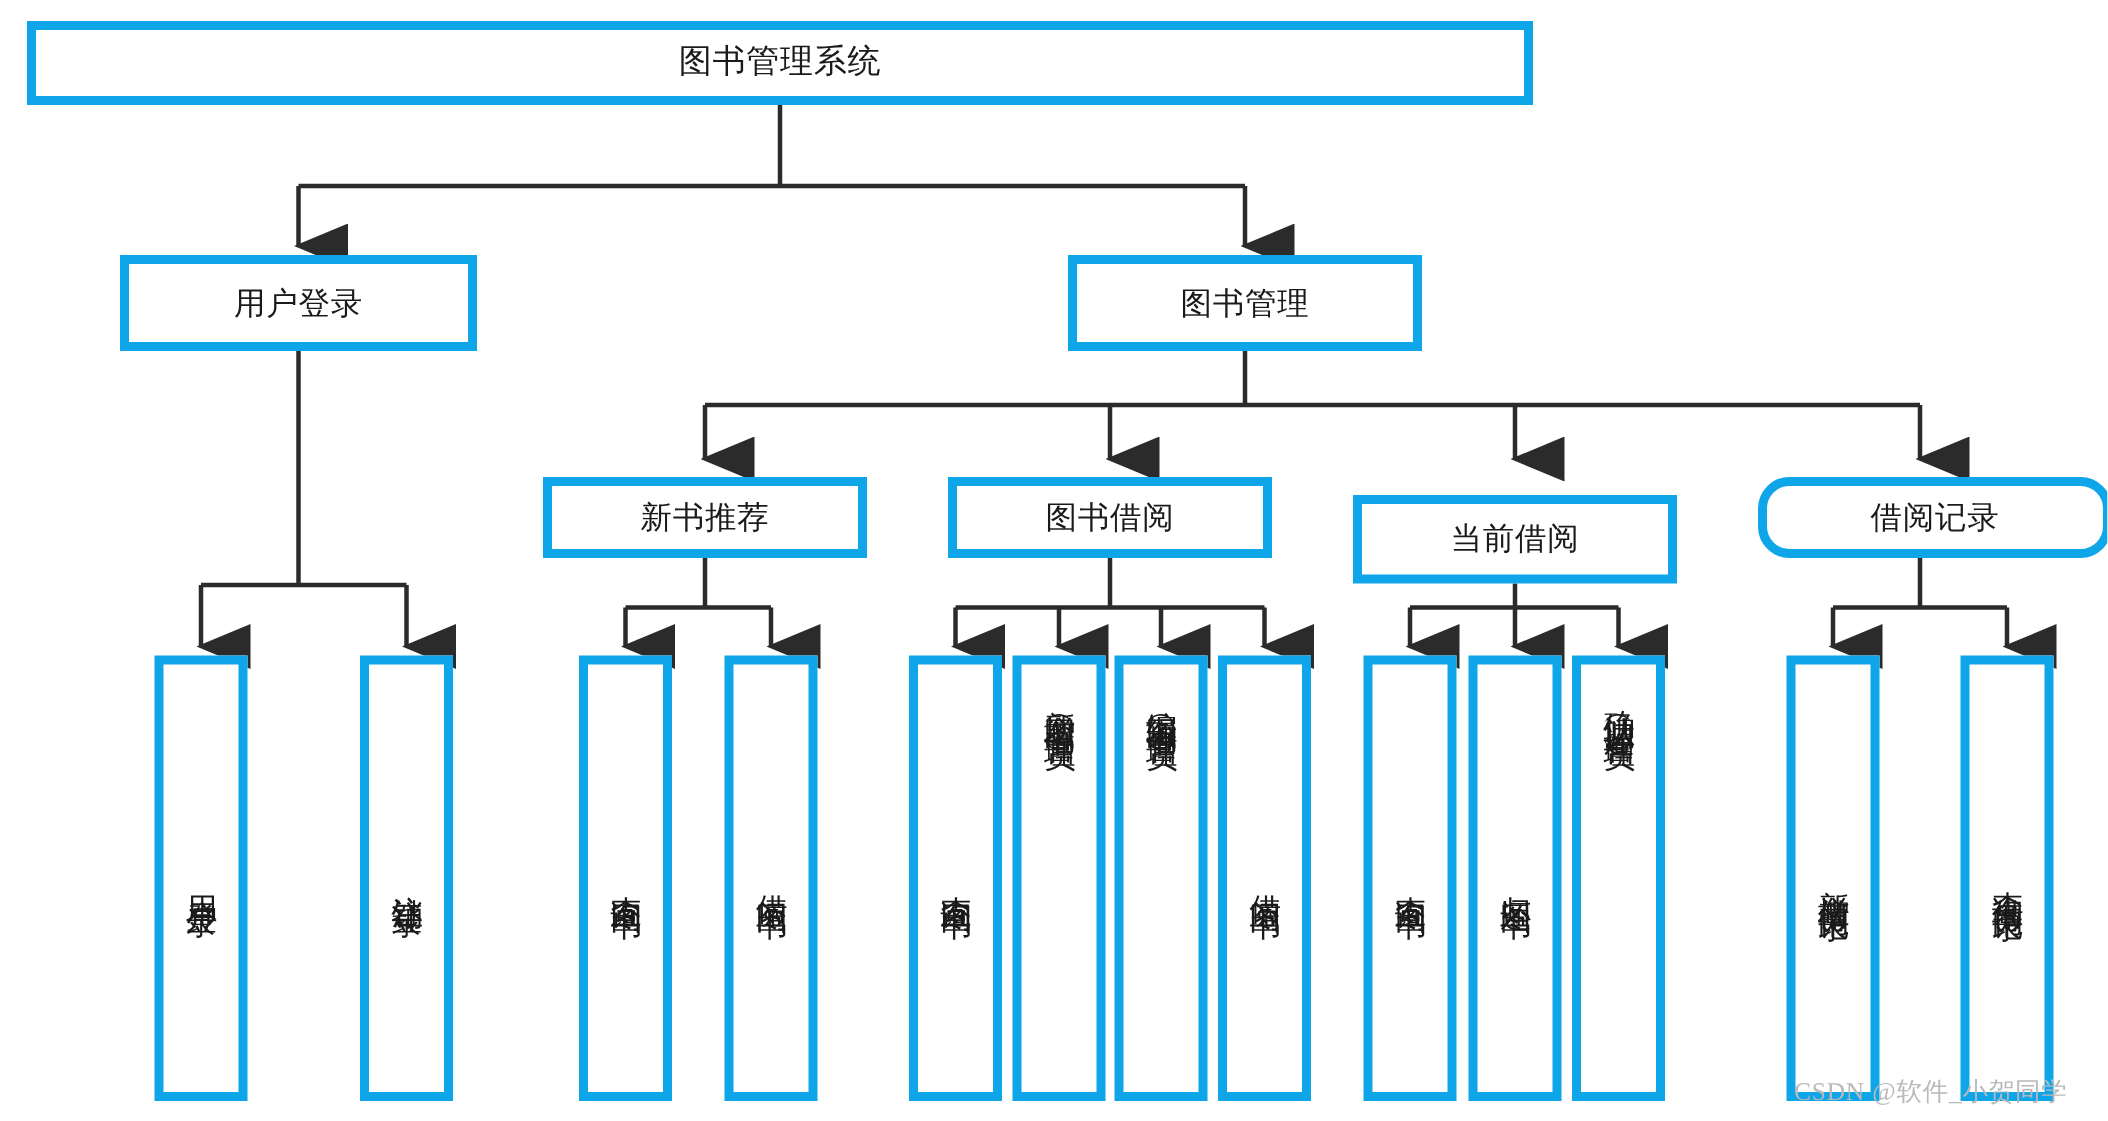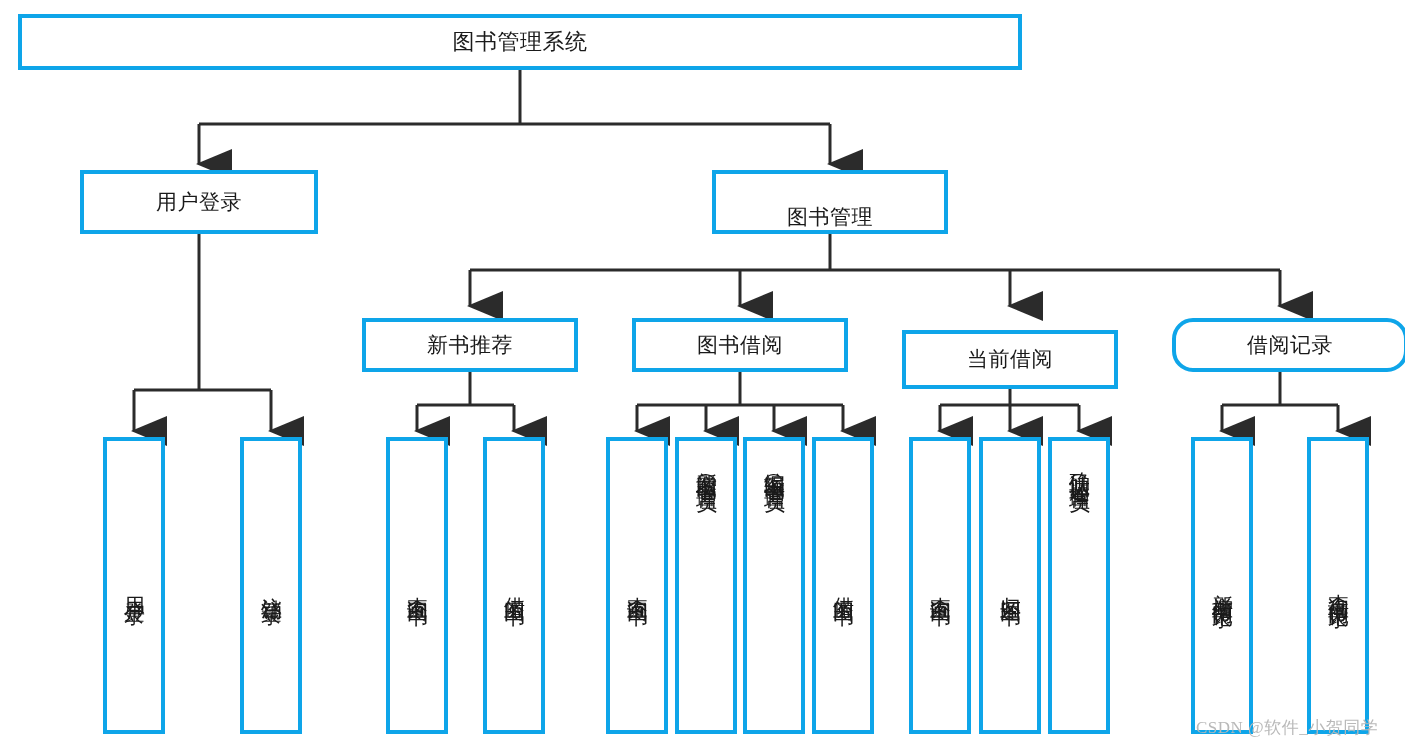--- a/index.html
+++ b/index.html
@@ -22,21 +22,21 @@
     left: 0;
     top: 0;
     width: 1405px;
     height: 747px;
     pointer-events: none;
   }
   .node {
     position: absolute;
     box-sizing: border-box;
     background: #ffffff;
-    border: 4px solid #0ea5e9;
+    border: 6px solid #0ea5e9;
     display: flex;
     align-items: center;
     justify-content: center;
   }
   .node .label {
     color: #1a1a1a;
     line-height: 1.18;
     letter-spacing: 0.5px;
     text-align: center;
     white-space: pre;
@@ -129,21 +129,21 @@
     </g>
   </svg>
 
   <div class="node root horizontal" style="left:18px; top:14px; width:1004px; height:56px;">
     <span class="label">图书管理系统</span>
   </div>
 
   <div class="node horizontal" style="left:80px; top:170px; width:238px; height:64px;">
     <span class="label">用户登录</span>
   </div>
-  <div class="node horizontal" style="left:712px; top:170px; width:236px; height:64px;align-items:flex-end;">
+  <div class="node horizontal" style="left:712px; top:170px; width:236px; height:64px;">
     <span class="label">图书管理</span>
   </div>
 
   <div class="node horizontal" style="left:632px; top:318px; width:216px; height:54px;">
     <span class="label">图书借阅</span>
   </div>
   <div class="node horizontal" style="left:362px; top:318px; width:216px; height:54px;">
     <span class="label">新书推荐</span>
   </div>
   <div class="node horizontal" style="left:902px; top:330px; width:216px; height:59px;">

